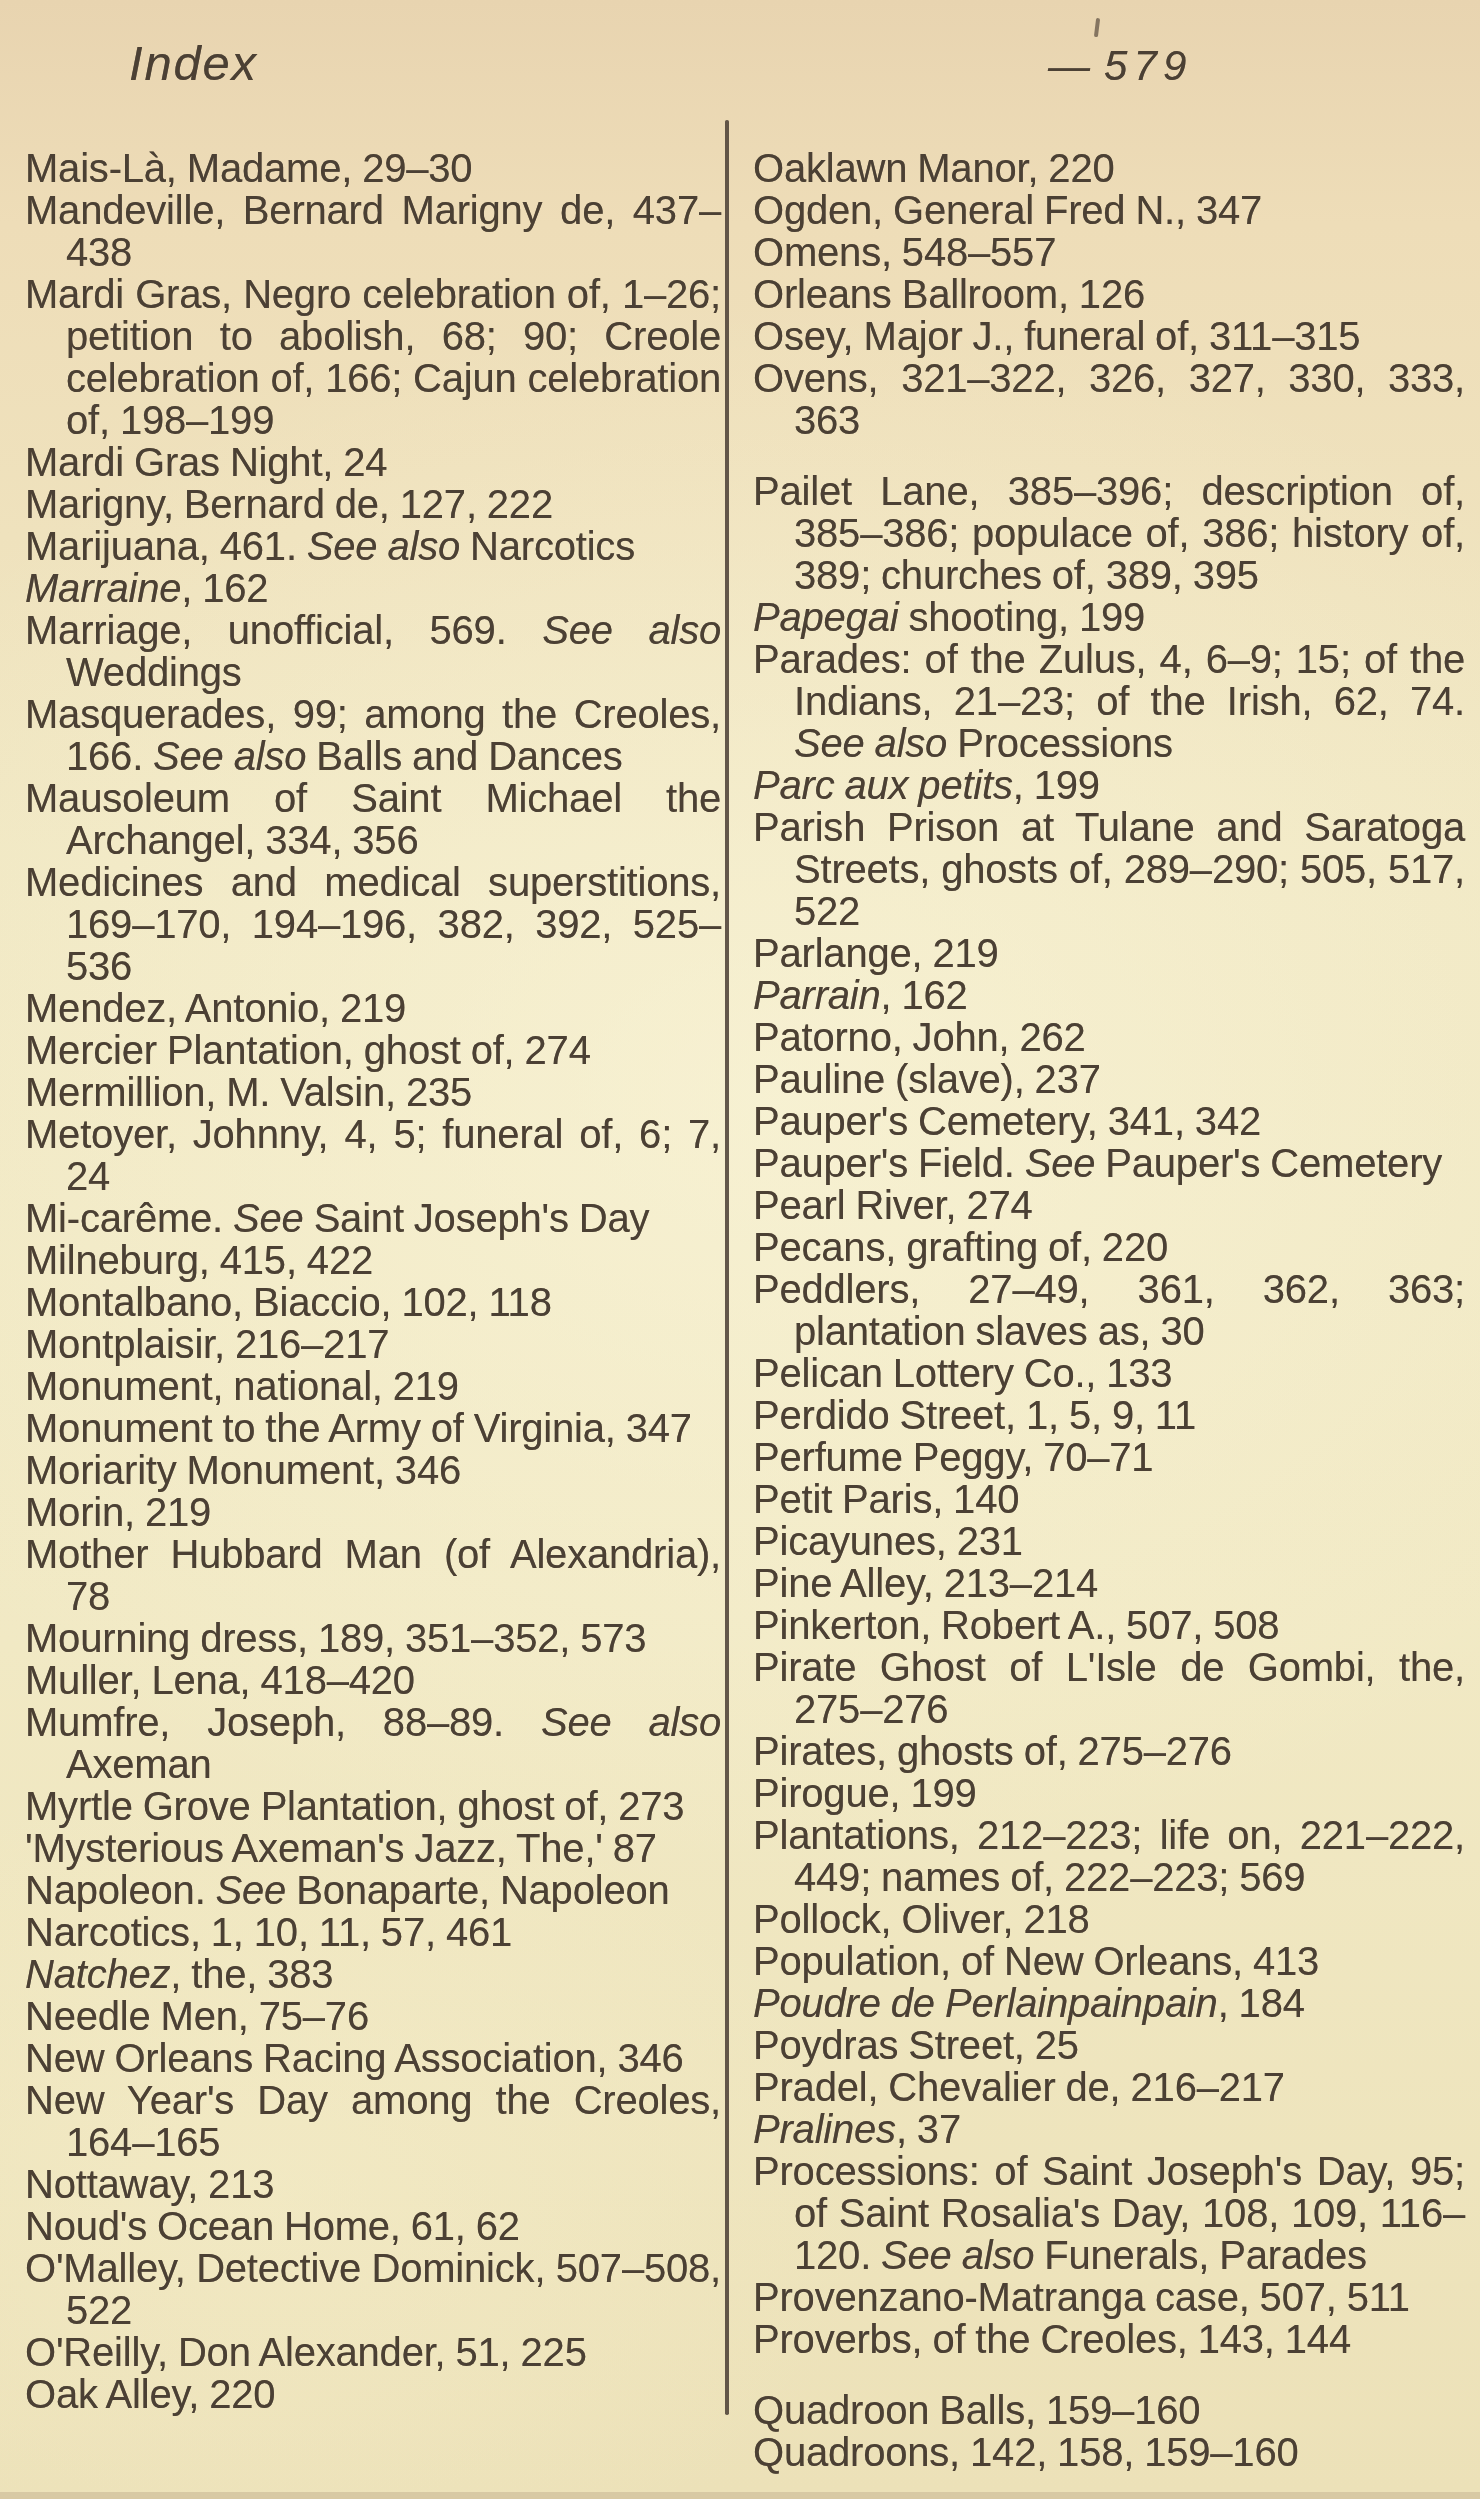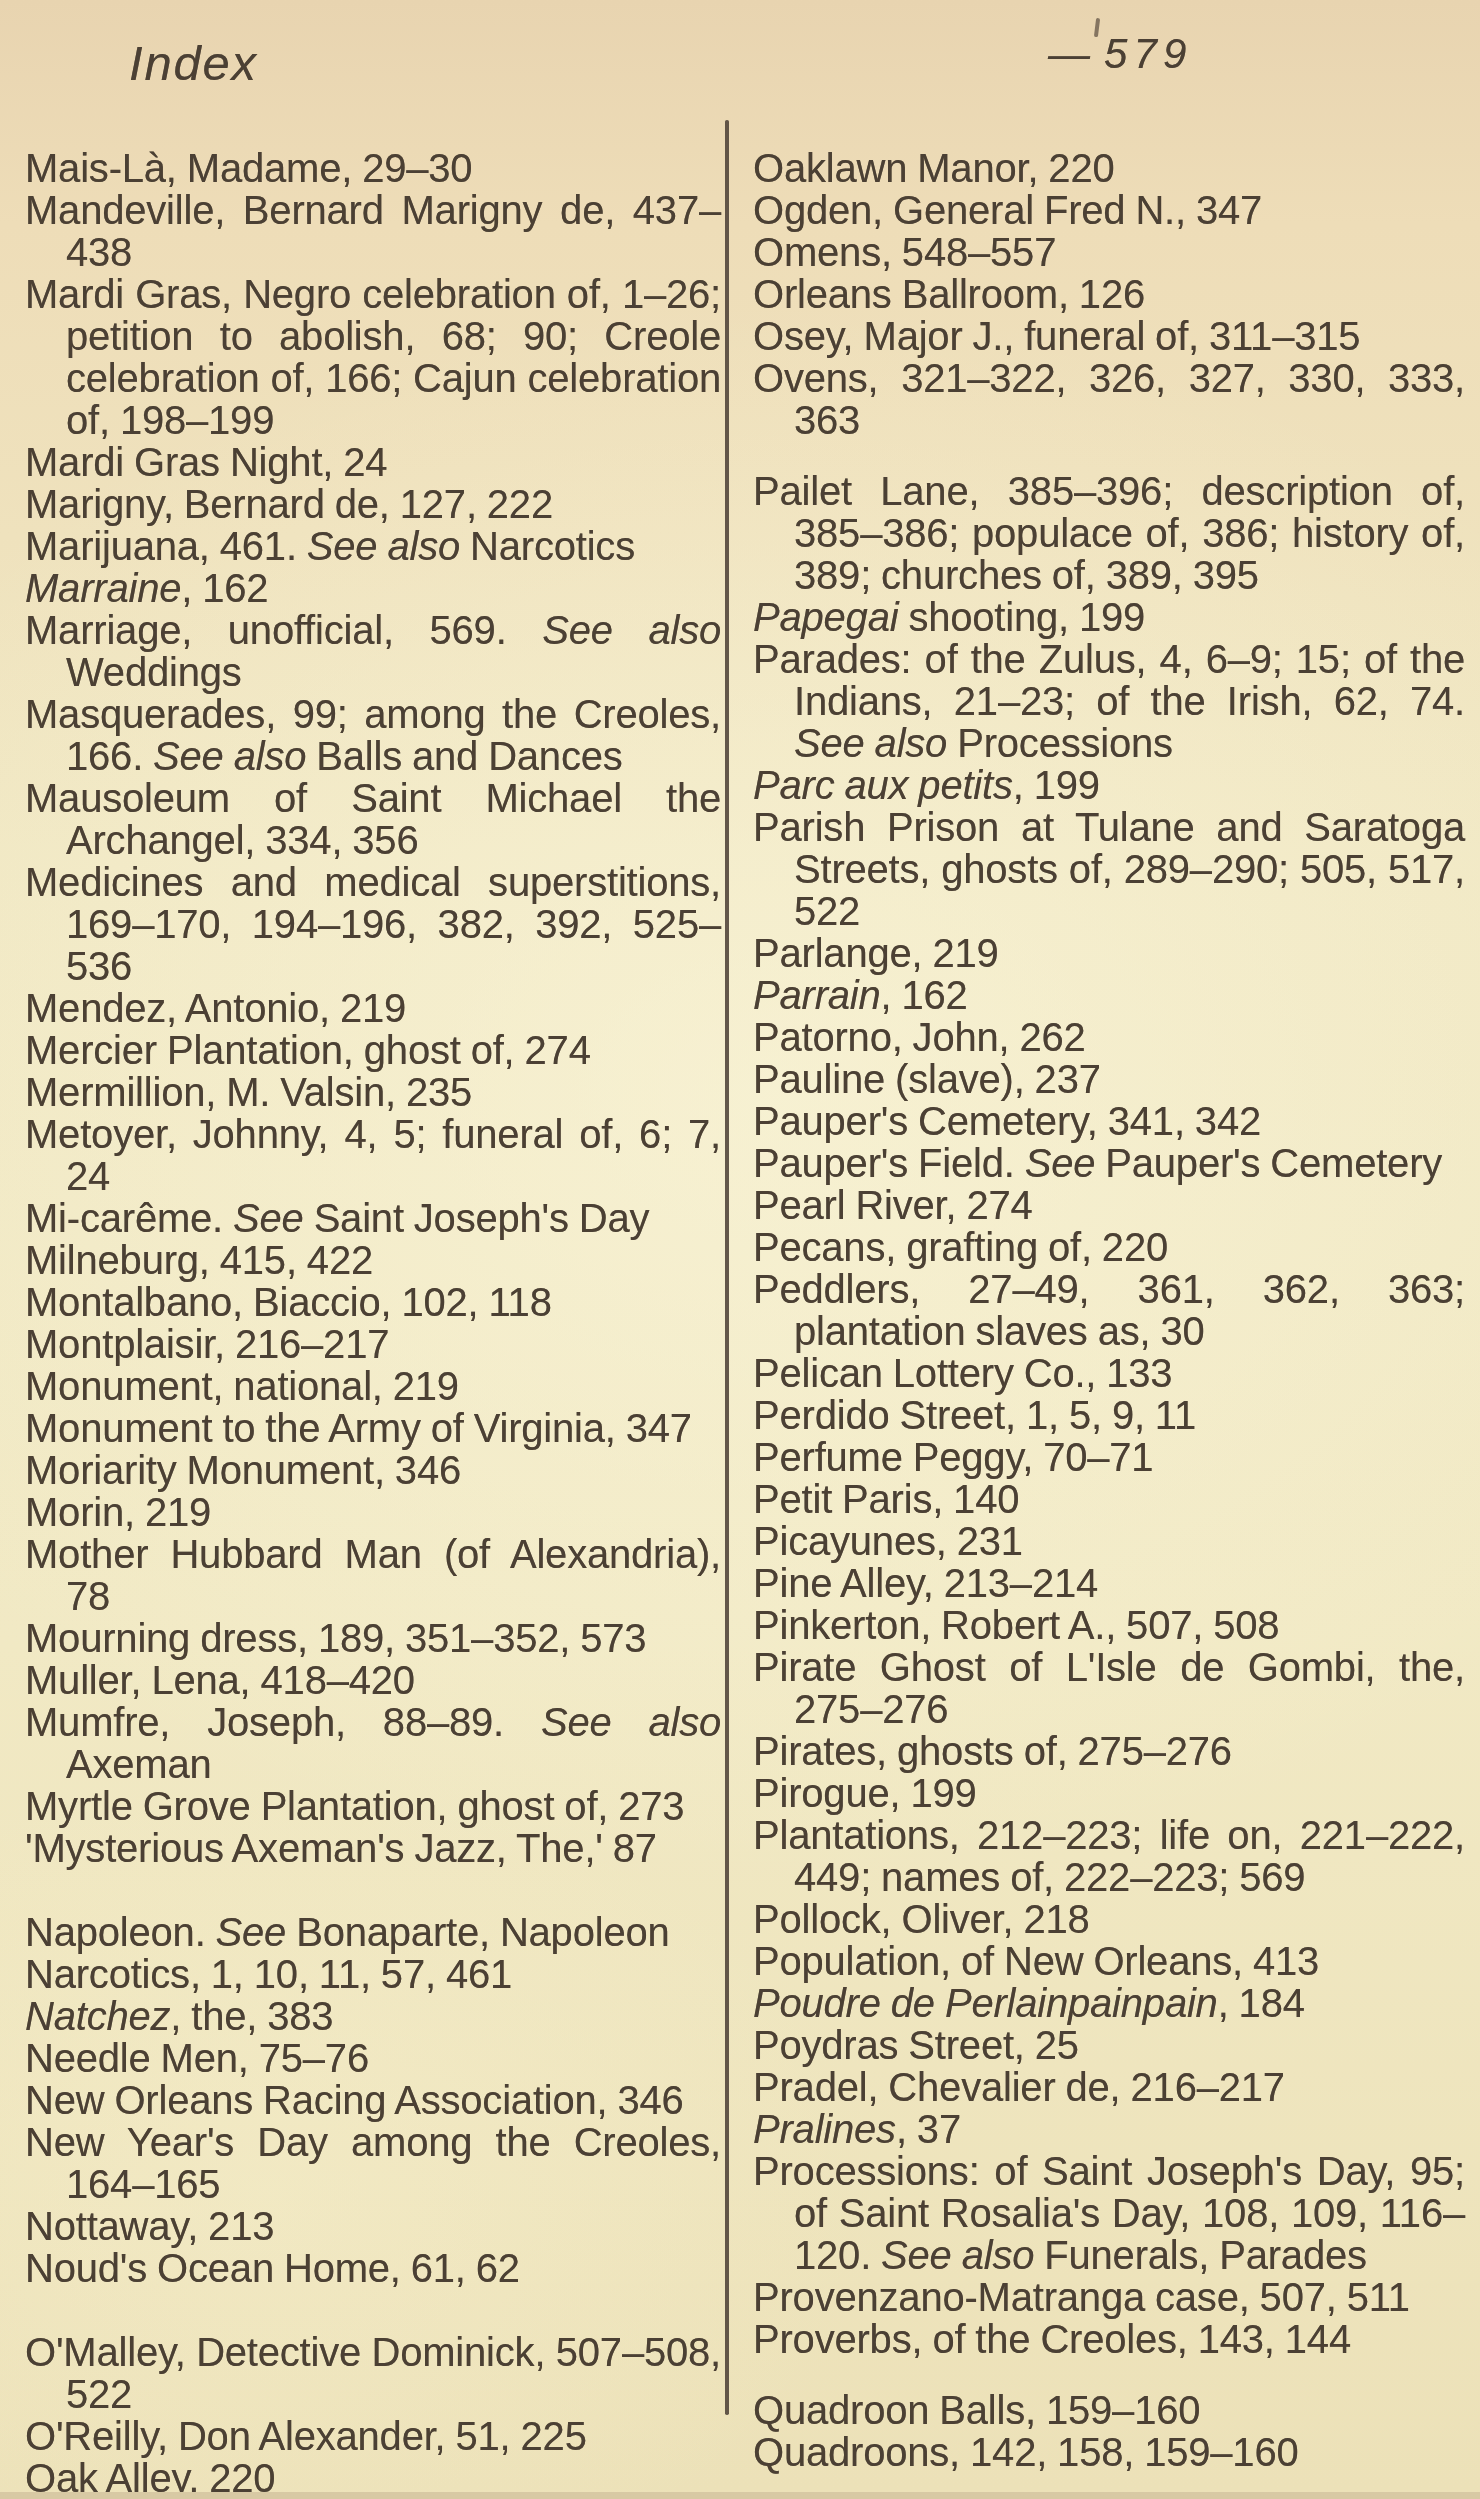--- a/index.html
+++ b/index.html
@@ -18,21 +18,21 @@
       radial-gradient(95% 42% at 52% 44%, rgba(252,248,222,0.55), rgba(252,248,222,0) 76%),
       radial-gradient(60% 25% at 18% 88%, rgba(250,244,210,0.30), rgba(250,244,210,0) 70%),
       linear-gradient(180deg, var(--paper-top) 0%, #eeddb8 9%, #f0e7c2 34%, #f1e9c4 66%, #ece1b8 100%);
     text-shadow:0 0 0.6px rgba(60,48,36,0.55);
   }
   .title{
     position:absolute;left:129px;top:35px;
     font-style:italic;font-size:49px;letter-spacing:1.8px;
   }
   .pagenum{
-    position:absolute;left:1048px;top:30px;
+    position:absolute;left:1048px;top:42px;
     font-style:italic;font-size:42px;white-space:nowrap;
   }
   .pagenum .dash{letter-spacing:0;margin-right:14px;}
   .pagenum .num{letter-spacing:6.2px;}
   .stray{
     position:absolute;left:1095px;top:17.7px;width:3.5px;height:19.4px;
     background:#5a4c3e;border-radius:1.8px;transform:rotate(7deg);opacity:.7;
   }
   .rule{
     position:absolute;left:725px;top:120px;width:3.5px;height:2295px;
@@ -41,21 +41,21 @@
   .col{
     position:absolute;top:147px;
     font-size:40px;line-height:42px;
     text-align:justify;text-align-last:left;
     letter-spacing:-0.2px;word-spacing:-0.9px;
   }
   .col-left{left:25px;width:696px;}
   .col-right{left:753px;width:712px;}
   .entry{padding-left:41px;text-indent:-41px;}
   .entry .it{font-style:italic;}
-  .entry.gap{margin-top:42px;}
+  .entry.gap{}
   .entry.gap-lg{margin-top:29px;}
 </style>
 </head>
 <body>
 
 <div class="sheet">
   <div class="title">Index</div>
   <div class="pagenum">
     <span class="dash">—</span><span class="num">579</span>
   </div>

